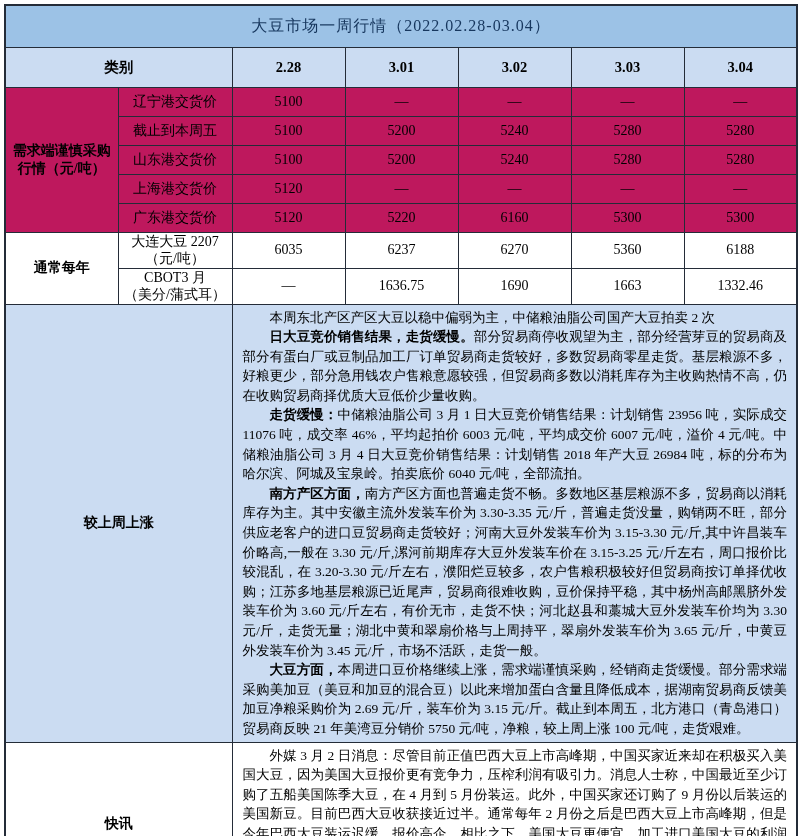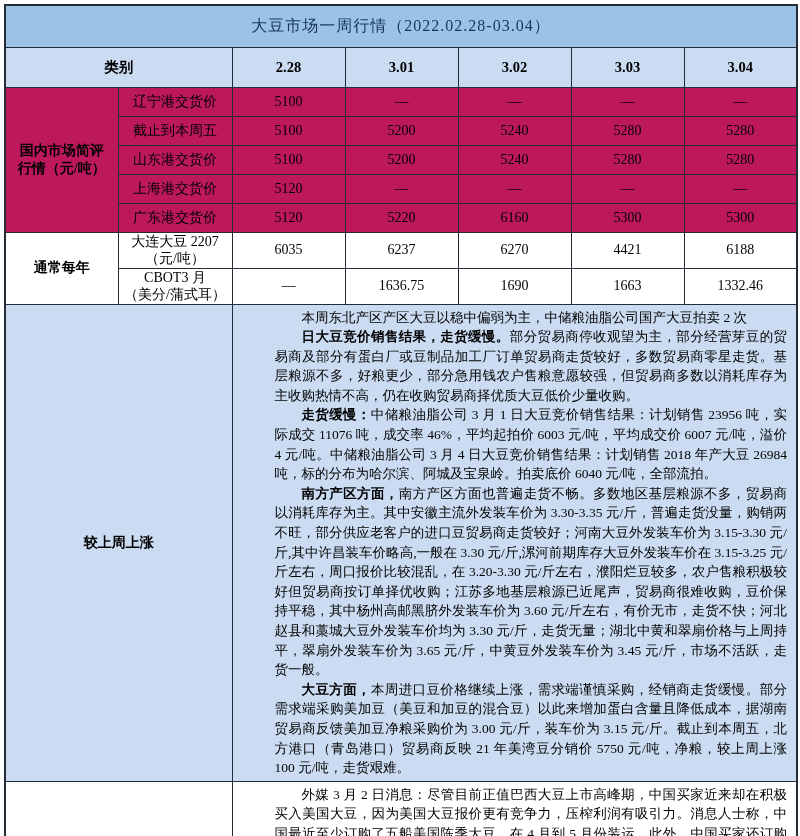--- a/index.html
+++ b/index.html
@@ -38,21 +38,20 @@
   td.sec-label{background:var(--section-bg);font-weight:bold;}
   td.sec-label.white{background:#fff;}
   td.sec-content{
     background:var(--section-bg);text-align:left;vertical-align:top;
     padding:3px 9px 3px 10px;
   }
   td.sec-content.white{background:#fff;}
   td.sec-content p{
     font-size:13.5px;line-height:19.6px;text-indent:2em;
     text-align:justify;
-    margin-left:32px;
   }
 </style>
 </head>
 <body>
 
 <div class="sheet">
   <table>
     <colgroup>
       <col style="width:113px">
         <col style="width:114px">
@@ -71,21 +70,21 @@
     <tr class="head-row">
       <td colspan="2">类别</td>
       <td>2.28</td>
       <td>3.01</td>
       <td>3.02</td>
       <td>3.03</td>
       <td>3.04</td>
     </tr>
 
     <tr class="data-row">
-      <td rowspan="5" class="grp pre">国内市场简评
+      <td rowspan="5" class="grp pre">需求端谨慎采购
 行情（元/吨）</td>
       <td>辽宁港交货价</td>
       <td>5100</td>
       <td>—</td>
       <td>—</td>
       <td>—</td>
       <td>—</td>
     </tr>
     <tr class="data-row">
       <td>截止到本周五</td>
@@ -120,41 +119,41 @@
       <td>5300</td>
     </tr>
 
     <tr class="fut-row">
       <td rowspan="2" class="grp">通常每年</td>
       <td class="pre">大连大豆 2207
 （元/吨）</td>
       <td>6035</td>
       <td>6237</td>
       <td>6270</td>
-      <td>4421</td>
+      <td>5360</td>
       <td>6188</td>
     </tr>
     <tr class="fut-row">
       <td class="pre">CBOT3 月
 （美分/蒲式耳）</td>
       <td>—</td>
       <td>1636.75</td>
       <td>1690</td>
       <td>1663</td>
       <td>1332.46</td>
     </tr>
 
     <tr>
       <td colspan="2" class="sec-label">较上周上涨</td>
       <td colspan="5" class="sec-content">
         <p><b></b><span>本周东北产区产区大豆以稳中偏弱为主，中储粮油脂公司国产大豆拍卖 2 次</span></p>
         <p><b>日大豆竞价销售结果，走货缓慢。</b><span>部分贸易商停收观望为主，部分经营芽豆的贸易商及部分有蛋白厂或豆制品加工厂订单贸易商走货较好，多数贸易商零星走货。基层粮源不多，好粮更少，部分急用钱农户售粮意愿较强，但贸易商多数以消耗库存为主收购热情不高，仍在收购贸易商择优质大豆低价少量收购。</span></p>
         <p><b>走货缓慢：</b><span>中储粮油脂公司 3 月 1 日大豆竞价销售结果：计划销售 23956 吨，实际成交 11076 吨，成交率 46%，平均起拍价 6003 元/吨，平均成交价 6007 元/吨，溢价 4 元/吨。中储粮油脂公司 3 月 4 日大豆竞价销售结果：计划销售 2018 年产大豆 26984 吨，标的分布为哈尔滨、阿城及宝泉岭。拍卖底价 6040 元/吨，全部流拍。</span></p>
         <p><b>南方产区方面，</b><span>南方产区方面也普遍走货不畅。多数地区基层粮源不多，贸易商以消耗库存为主。其中安徽主流外发装车价为 3.30-3.35 元/斤，普遍走货没量，购销两不旺，部分供应老客户的进口豆贸易商走货较好；河南大豆外发装车价为 3.15-3.30 元/斤,其中许昌装车价略高,一般在 3.30 元/斤,漯河前期库存大豆外发装车价在 3.15-3.25 元/斤左右，周口报价比较混乱，在 3.20-3.30 元/斤左右，濮阳烂豆较多，农户售粮积极较好但贸易商按订单择优收购；江苏多地基层粮源已近尾声，贸易商很难收购，豆价保持平稳，其中杨州高邮黑脐外发装车价为 3.60 元/斤左右，有价无市，走货不快；河北赵县和藁城大豆外发装车价均为 3.30 元/斤，走货无量；湖北中黄和翠扇价格与上周持平，翠扇外发装车价为 3.65 元/斤，中黄豆外发装车价为 3.45 元/斤，市场不活跃，走货一般。</span></p>
-        <p><b>大豆方面，</b><span>本周进口豆价格继续上涨，需求端谨慎采购，经销商走货缓慢。部分需求端采购美加豆（美豆和加豆的混合豆）以此来增加蛋白含量且降低成本，据湖南贸易商反馈美加豆净粮采购价为 3.00 元/斤，装车价为 3.15 元/斤。截止到本周五，北方港口（青岛港口）贸易商反映 21 年美湾豆分销价 5750 元/吨，净粮，较上周上涨 100 元/吨，走货艰难。</span></p>
+        <p><b>大豆方面，</b><span>本周进口豆价格继续上涨，需求端谨慎采购，经销商走货缓慢。部分需求端采购美加豆（美豆和加豆的混合豆）以此来增加蛋白含量且降低成本，据湖南贸易商反馈美加豆净粮采购价为 2.69 元/斤，装车价为 3.15 元/斤。截止到本周五，北方港口（青岛港口）贸易商反映 21 年美湾豆分销价 5750 元/吨，净粮，较上周上涨 100 元/吨，走货艰难。</span></p>
       </td>
     </tr>
 
     <tr>
       <td colspan="2" class="sec-label white">快讯</td>
       <td colspan="5" class="sec-content white">
         <p>外媒 3 月 2 日消息：尽管目前正值巴西大豆上市高峰期，中国买家近来却在积极买入美国大豆，因为美国大豆报价更有竞争力，压榨利润有吸引力。消息人士称，中国最近至少订购了五船美国陈季大豆，在 4 月到 5 月份装运。此外，中国买家还订购了 9 月份以后装运的美国新豆。目前巴西大豆收获接近过半。通常每年 2 月份之后是巴西大豆上市高峰期，但是今年巴西大豆装运迟缓，报价高企。相比之下，美国大豆更便宜，加工进口美国大豆的利润也更诱人，估计达到每吨 500 元左右，这促使中国买家转购美国大豆。今年南美大豆产量预期不断缩减，导致南美农户不愿意销售大豆，而是等待价格进一步上涨。巴西马托格罗索的天气多雨，导致港口货轮等候装船的时间延长，多雨天气还导致干燥大豆的时间变长。</p>
       </td>
     </tr>
 

